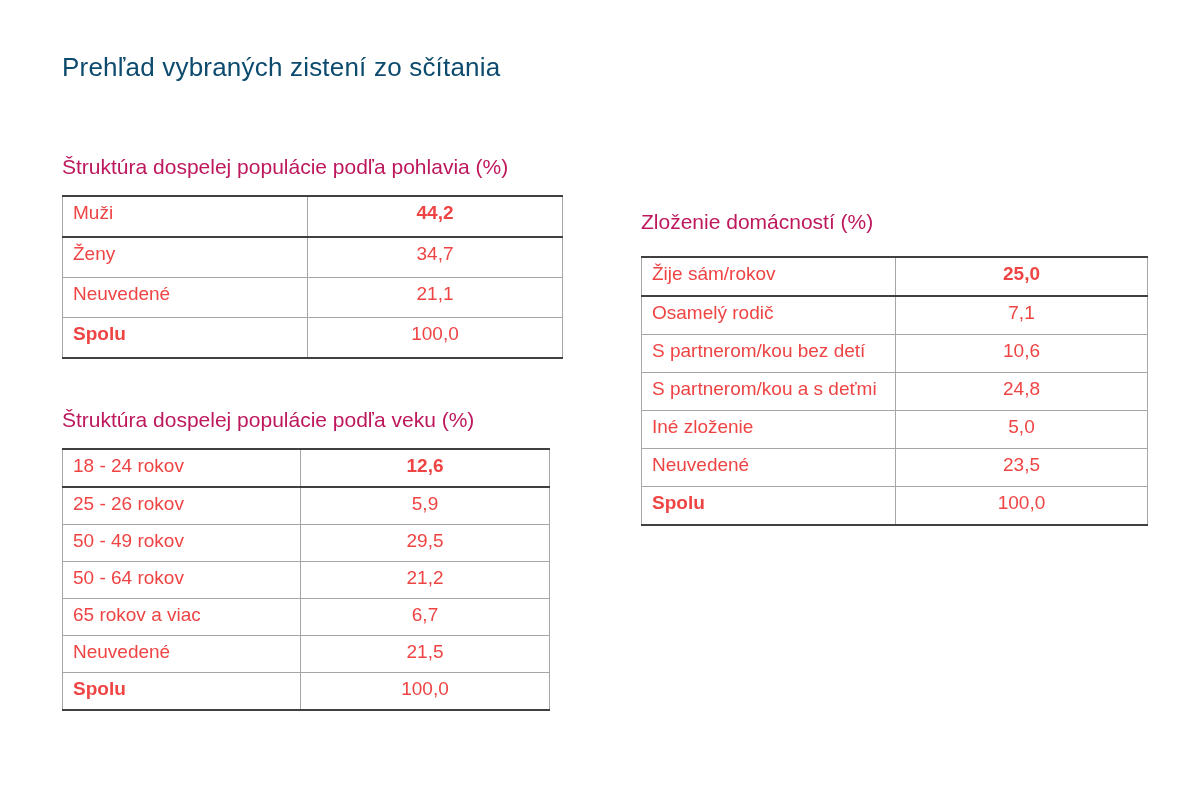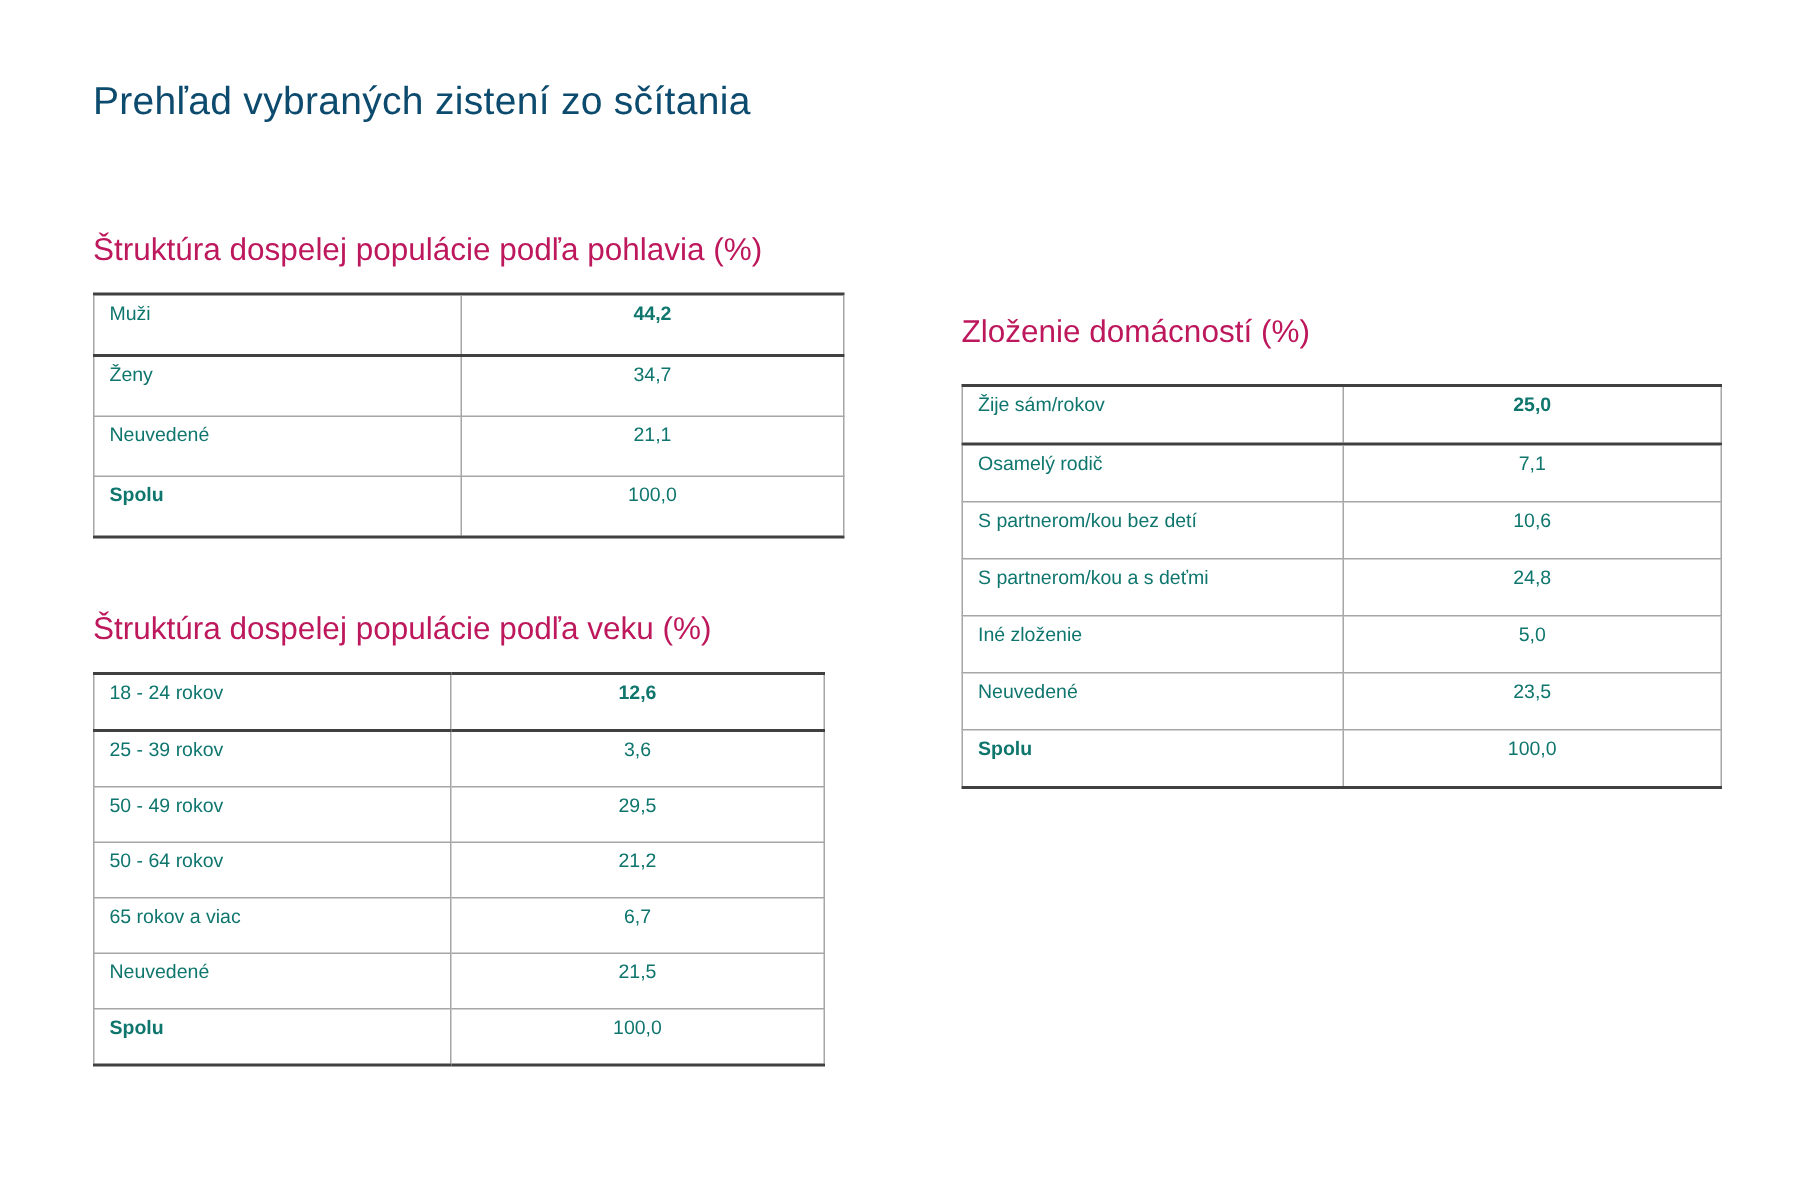--- a/index.html
+++ b/index.html
@@ -41,22 +41,22 @@
     font-weight: 400;
     margin: 0 0 16px 0;
     white-space: nowrap;
   }
   table.data-table {
     border-collapse: collapse;
     table-layout: fixed;
   }
   table.data-table td {
     border: 1px solid #a6a6a6;
-    font-size: 13px;
-    color: #0f766e;
+    font-size: 19px;
+    color: #ef4444;
     padding: 4px 10px 5px 10px;
     vertical-align: top;
     line-height: 1.22;
     background: #ffffff;
   }
   table.data-table td.label {
     text-align: left;
   }
   table.data-table td.value {
     text-align: center;
@@ -152,22 +152,22 @@
       <colgroup>
           <col class="c1">
           <col class="c2">
         </colgroup>
       <tbody>
         <tr class="first-row">
           <td class="label">18 - 24 rokov</td>
           <td class="value">12,6</td>
         </tr>
         <tr>
-          <td class="label">25 - 39 rokov</td>
-          <td class="value">3,6</td>
+          <td class="label">25 - 26 rokov</td>
+          <td class="value">5,9</td>
         </tr>
         <tr>
           <td class="label">50 - 49 rokov</td>
           <td class="value">29,5</td>
         </tr>
         <tr>
           <td class="label">50 - 64 rokov</td>
           <td class="value">21,2</td>
         </tr>
         <tr>

